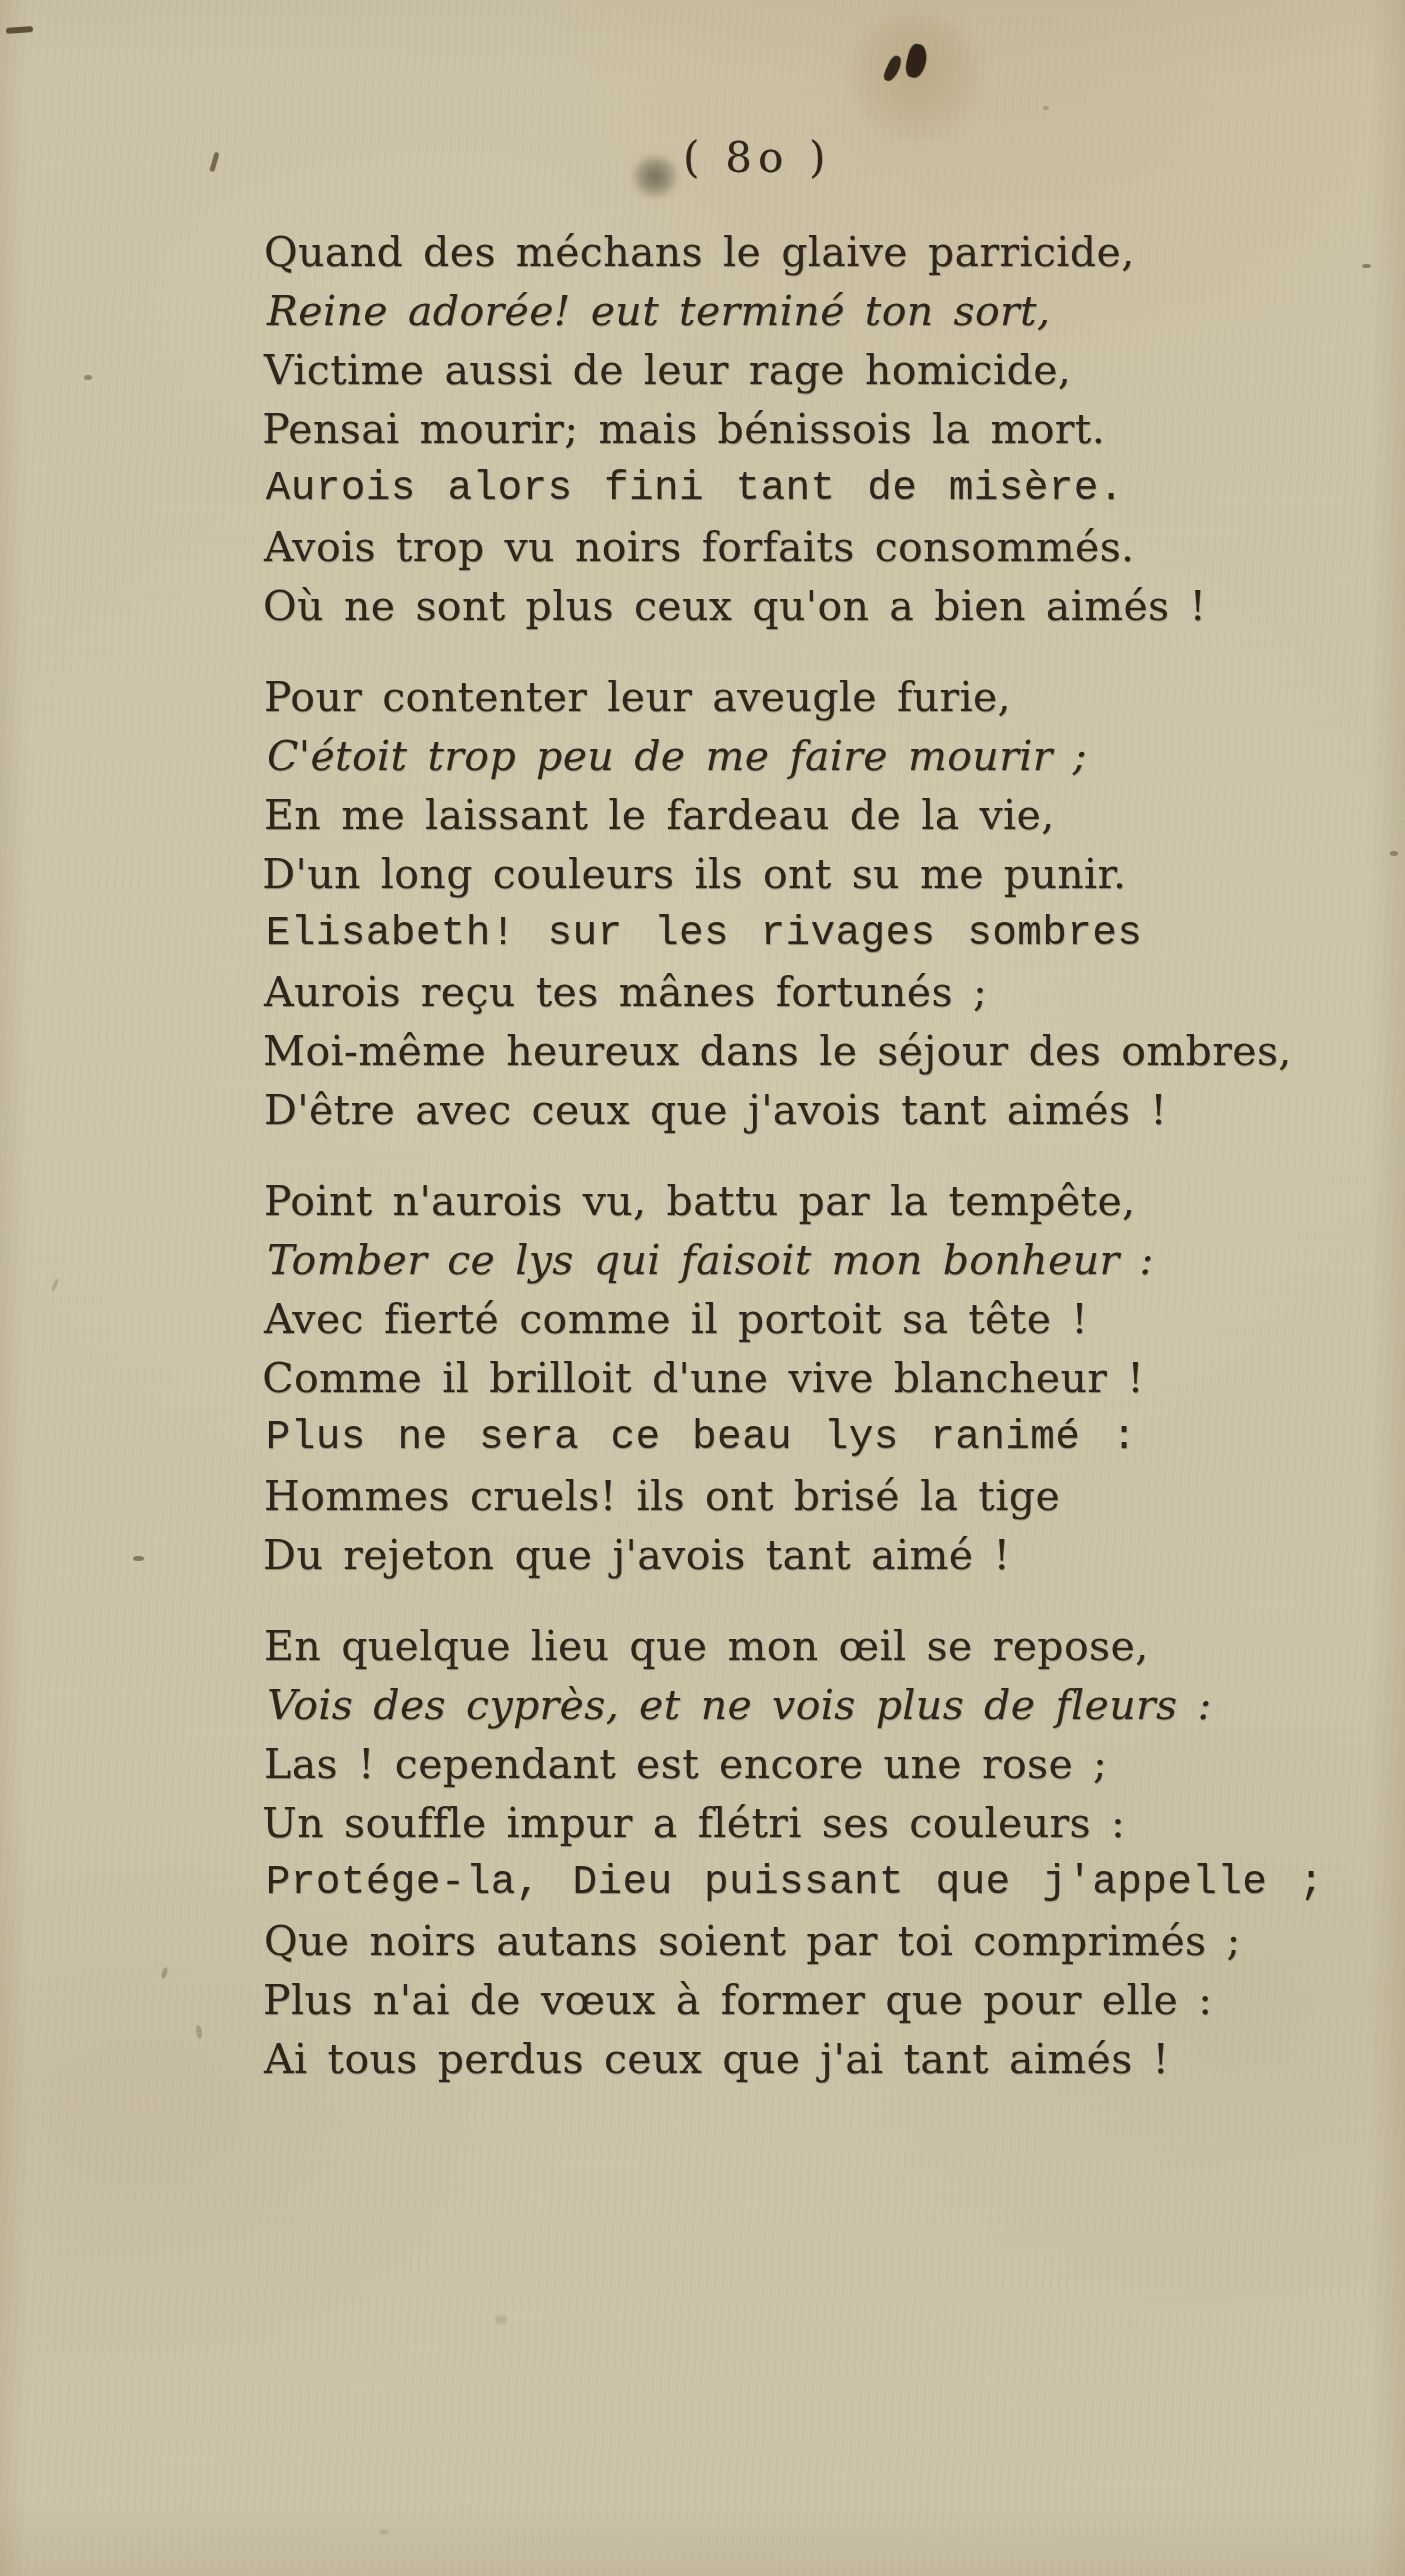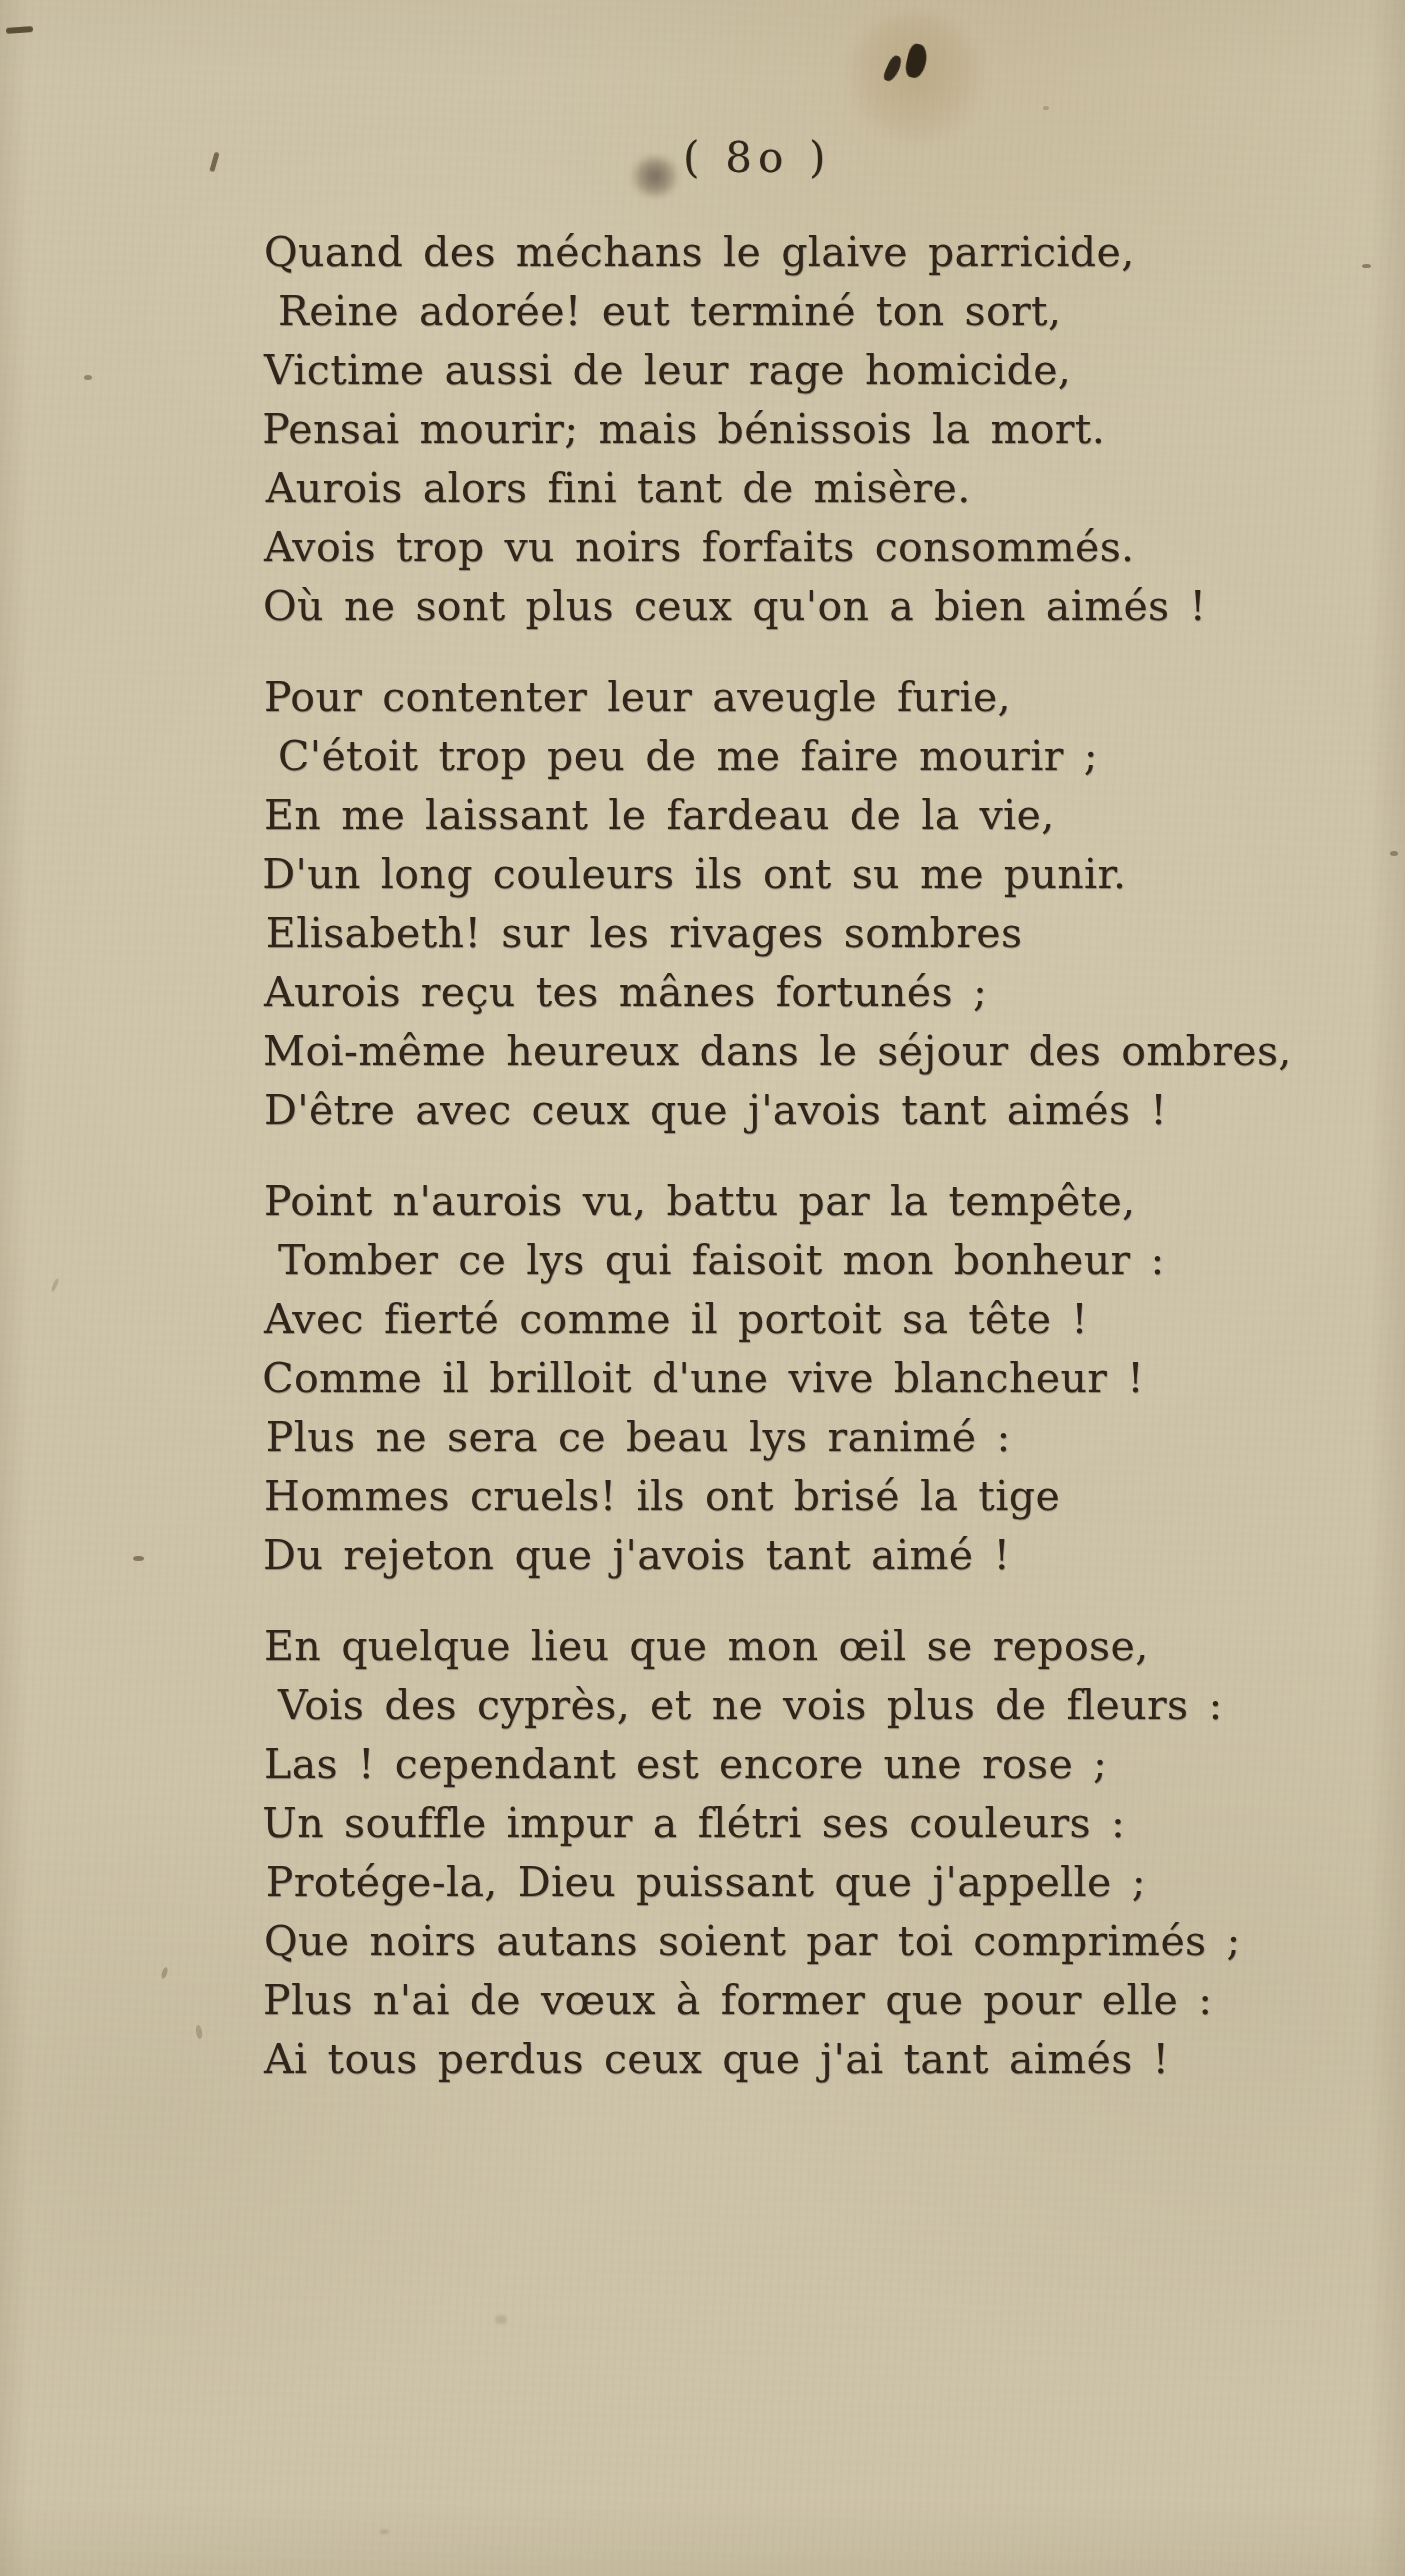--- a/index.html
+++ b/index.html
@@ -29,23 +29,23 @@
   }
   .poem{
     position:absolute;left:264px;top:223px;
     font-size:41px;letter-spacing:0.4px;word-spacing:.16em;
     white-space:nowrap;
     text-shadow:0.5px 0.5px 0.9px rgba(40,30,18,.38);
   }
   .stanza + .stanza{margin-top:32px;}
   .line{height:59px;line-height:59px;}
   
-  .stanza .line:nth-child(2){margin-left:14px;}
+  .stanza .line:nth-child(2){margin-left:3px;font-style:italic;}
   .stanza .line:nth-child(4){margin-left:-1.8px;}
-  .stanza .line:nth-child(5){margin-left:1.8px;}
+  .stanza .line:nth-child(5){margin-left:1.8px;font-family:Liberation Mono, monospace;}
   .stanza .line:nth-child(7){margin-left:-0.9px;}
 
   .artifact{position:absolute;pointer-events:none;}
   .dash-tl{left:6.2px;top:27.4px;width:26.5px;height:6.2px;background:#43351f;border-radius:3.5px;
     transform:rotate(-4deg);filter:blur(0.6px);opacity:.8;}
   .stain-tr{left:849px;top:13.3px;width:133px;height:133px;border-radius:50%;
     background:radial-gradient(circle at 50% 45%, rgba(158,126,76,.30), rgba(158,126,76,.12) 55%, rgba(0,0,0,0) 75%);
     filter:blur(5.3px);}
   .stroke-a{left:887px;top:55px;width:11.5px;height:26.5px;background:#32281b;
     border-radius:46% 54% 62% 38%;transform:rotate(24deg);filter:blur(0.7px);}

